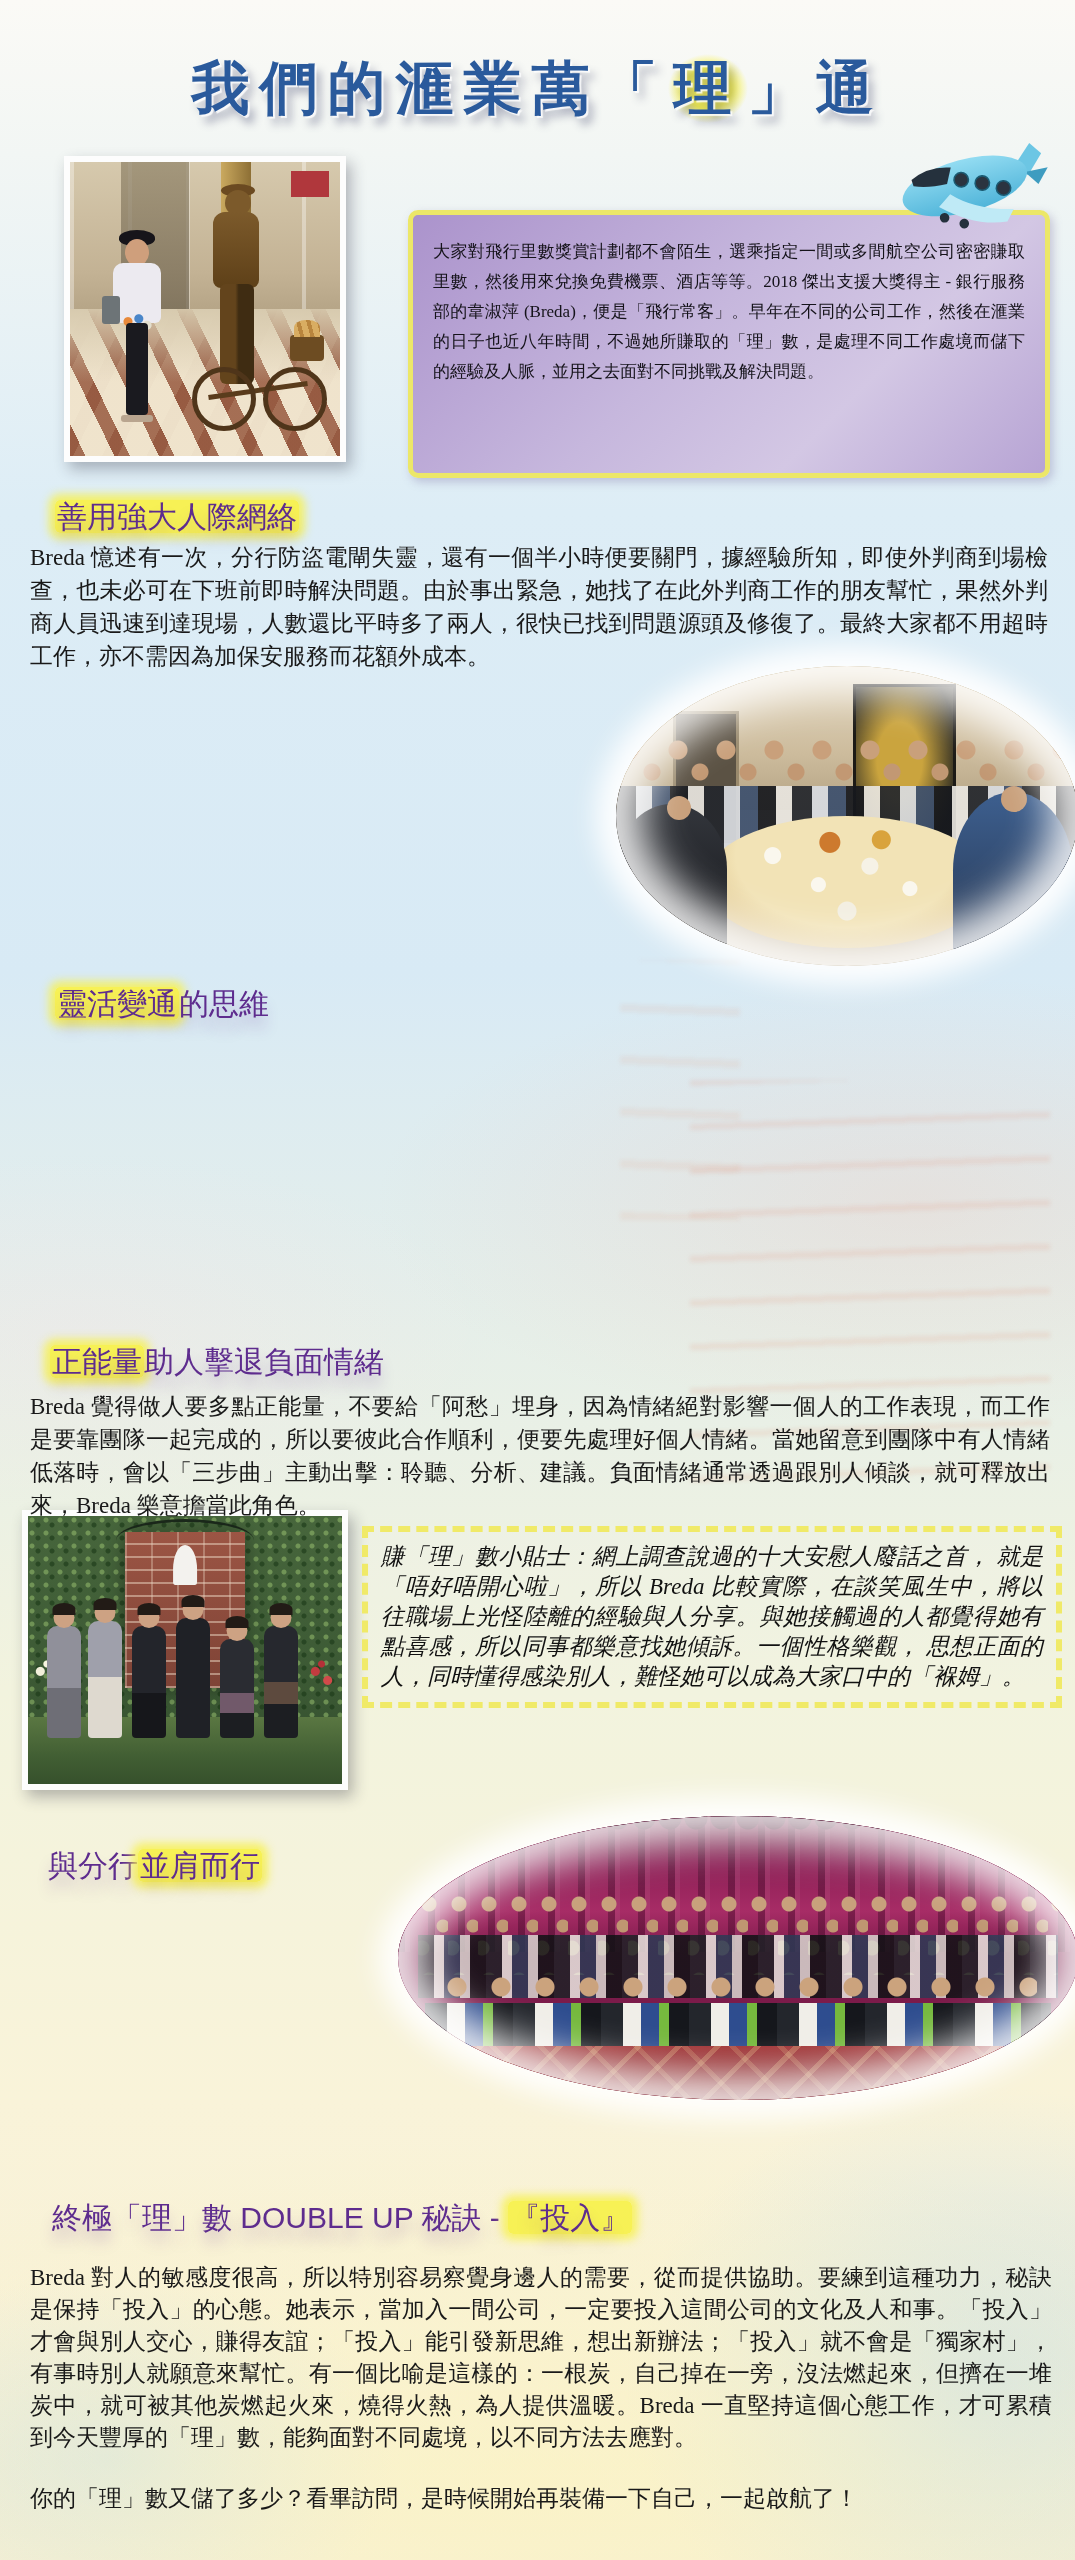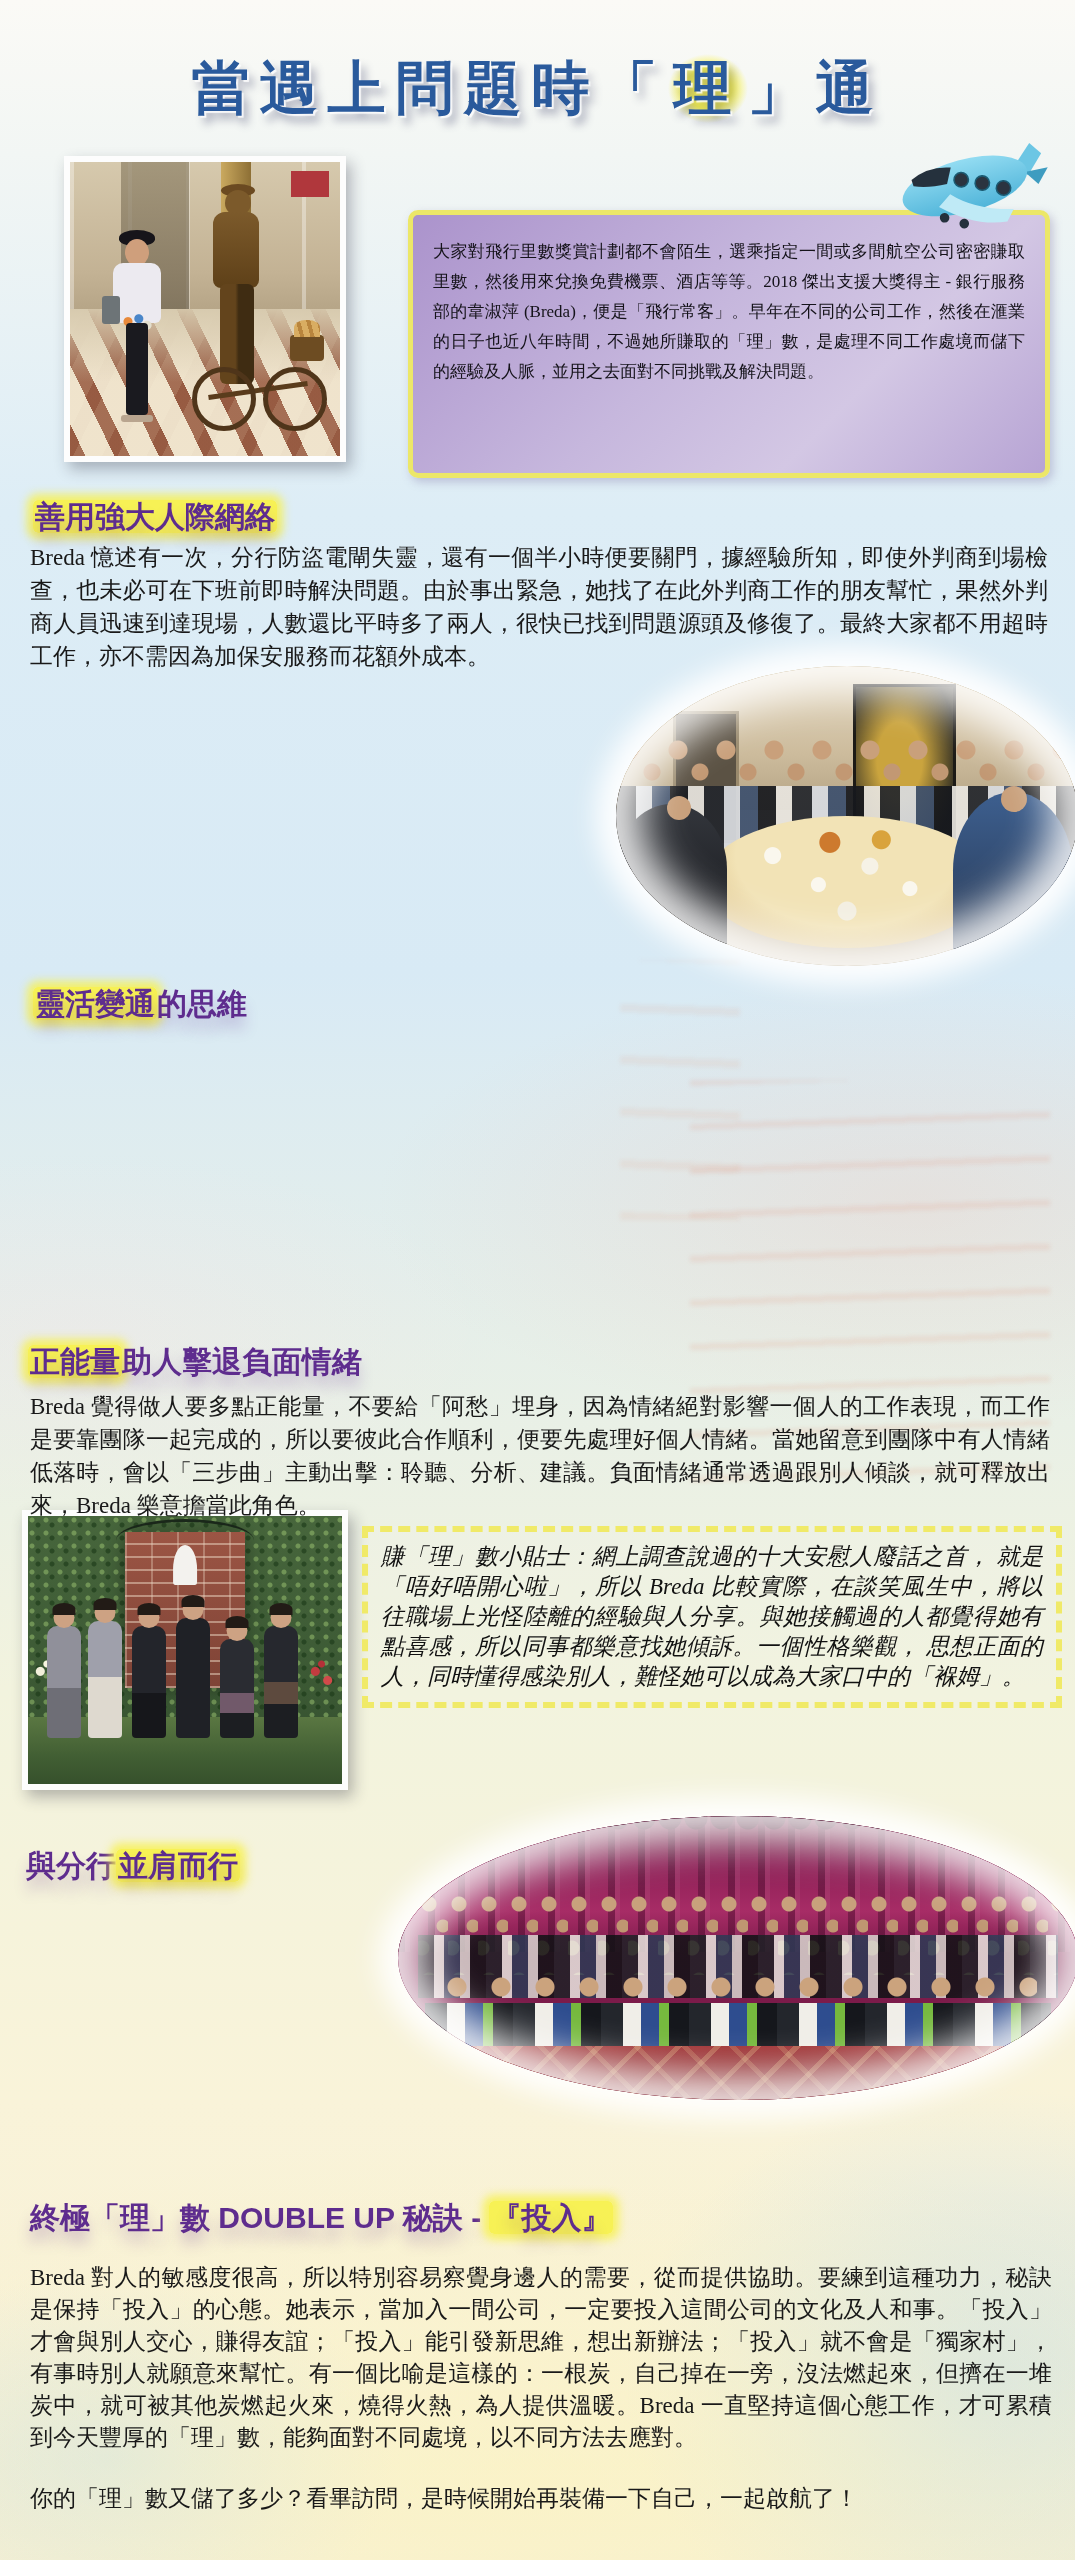--- a/index.html
+++ b/index.html
@@ -39,23 +39,23 @@
     position:absolute; left:408px; top:210px; width:642px; height:268px; z-index:4;
     background:linear-gradient(135deg,#ab93cc 0%,#c6b7dd 45%,#d3c7e4 70%,#b7a4d4 100%);
     border:5px solid #ece768; border-radius:10px;
     box-shadow:3px 4px 10px rgba(120,110,160,.35);
     padding:22px 20px 0 20px;
   }
   .intro-text{ font-size:17px; line-height:30px; color:#15131a; text-align:justify; }
 
   
   .heading{
-    position:absolute; font-size:30px; font-weight:bold; color:#5e2c8e;
+    position:absolute; font-size:30px; font-weight:normal; color:#5e2c8e;
     font-family:"Liberation Sans","DejaVu Sans",sans-serif;
-    text-shadow:0 12px 14px rgba(94,44,142,.25); white-space:nowrap; z-index:6;
+    text-shadow:0 12px 14px rgba(94,44,142,.25); white-space:nowrap; z-index:6;margin-left:22px;
   }
   .heading .hl{
     background:#f7f155; box-shadow:0 0 9px 6px rgba(247,241,85,.85);
     border-radius:5px; padding:0 2px;
   }
   .h1{ left:33px; top:497px; }
   .h2{ left:33px; top:984px; }
   .h3{ left:28px; top:1342px; }
   .h4{ left:26px; top:1846px; }
   .h5{ left:30px; top:2198px; }
@@ -237,21 +237,21 @@
       repeating-linear-gradient(45deg, rgba(238,205,140,.2) 0 5px, transparent 5px 34px),
       linear-gradient(180deg,#a03335,#7e2527); }
 </style>
 </head>
 <body>
 
 <div id="page">
   <div class="streaks"></div>
   <div class="streaks2"></div>
 
-  <div class="title"><span>當遇上問題時「</span><span class="hl-char">理</span><span>」通</span></div>
+  <div class="title"><span>我們的滙業萬「</span><span class="hl-char">理</span><span>」通</span></div>
 
   <div class="photo photo-statue">
     <div class="ps-wall"></div>
     <div class="ps-mirror"></div>
     <div class="ps-door"></div>
     <div class="ps-sign"></div>
     <div class="ps-floor"></div>
     <div class="ps-woman">
       <div class="ps-hat"></div>
       <div class="ps-head"></div>

